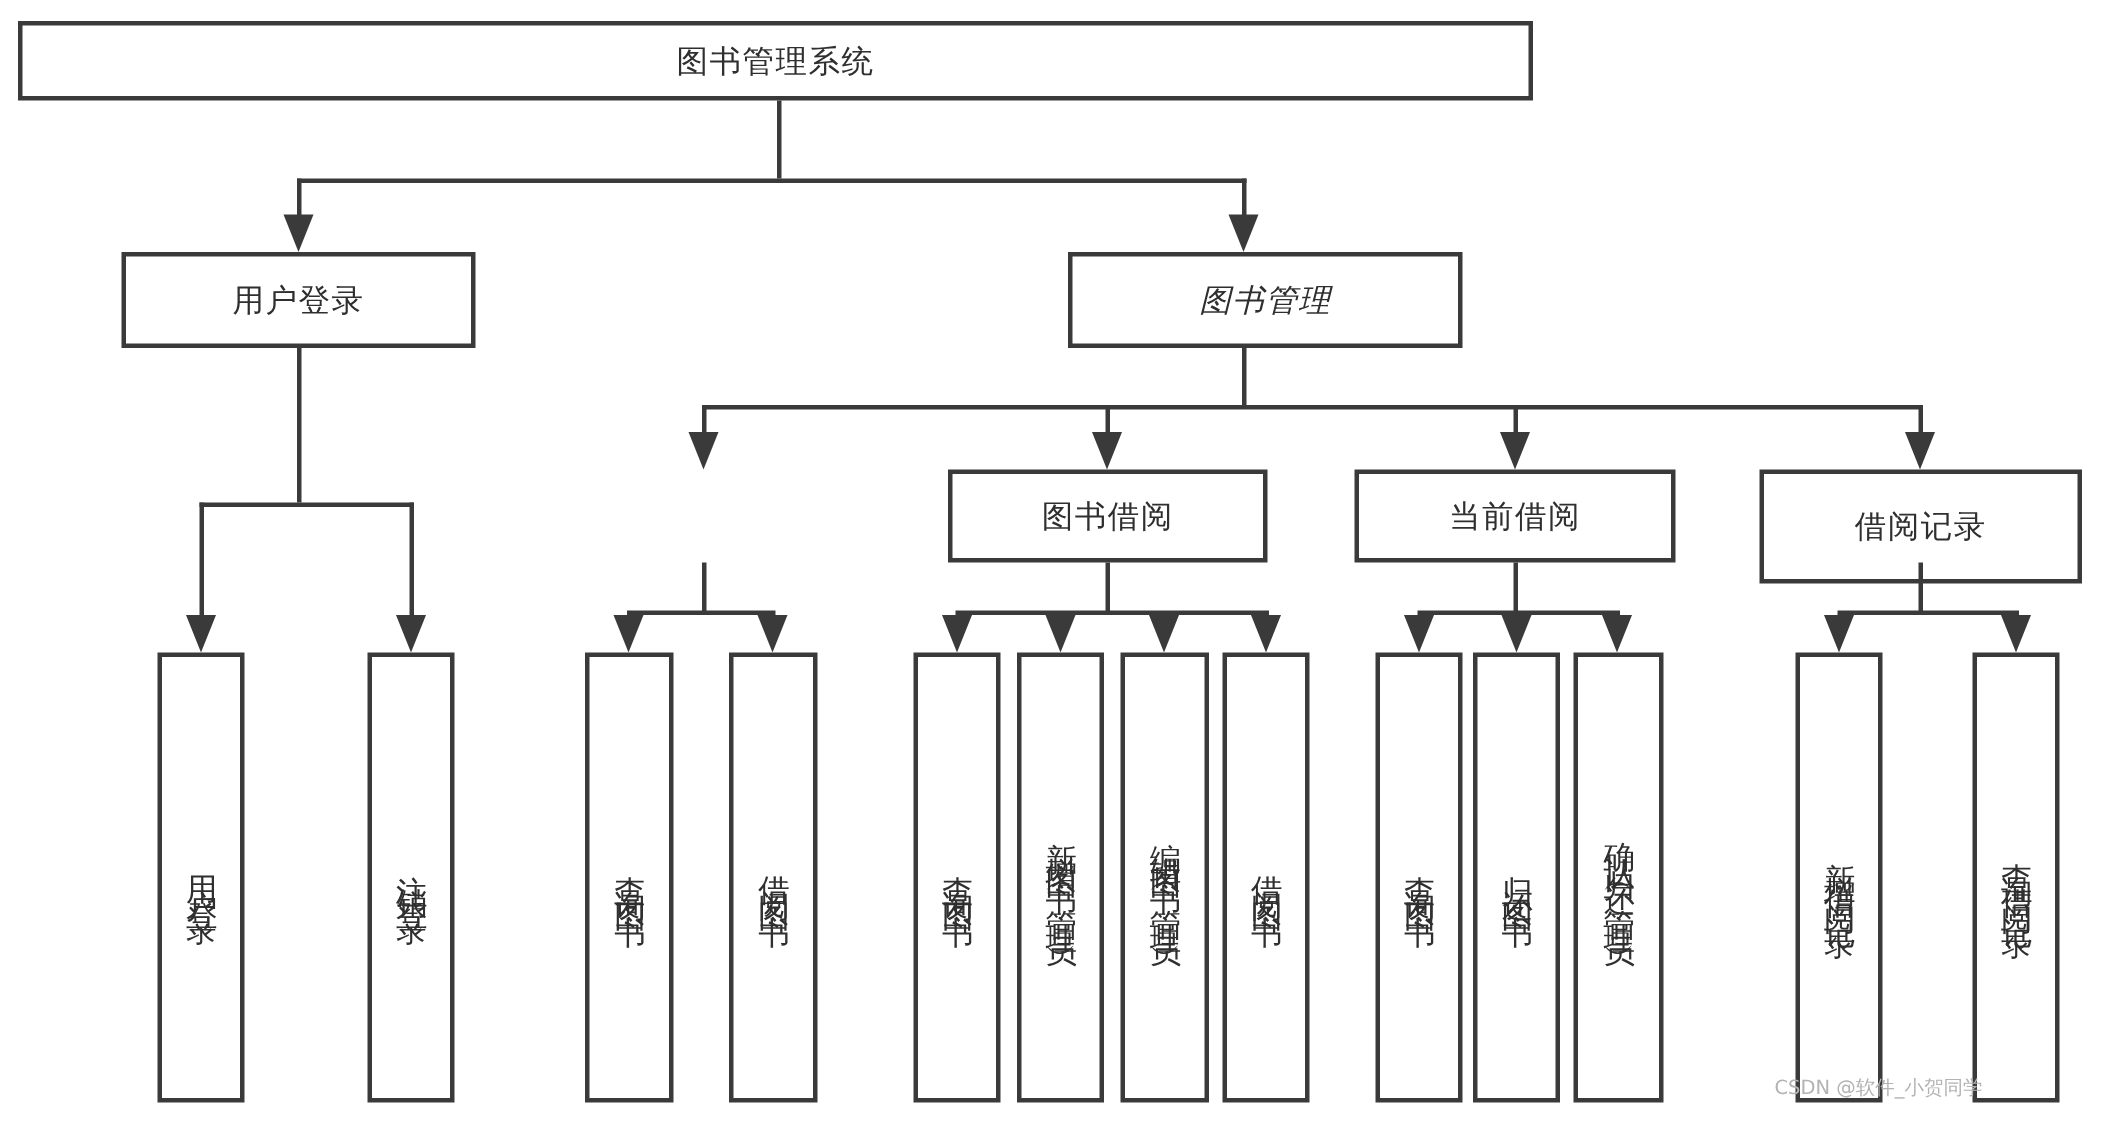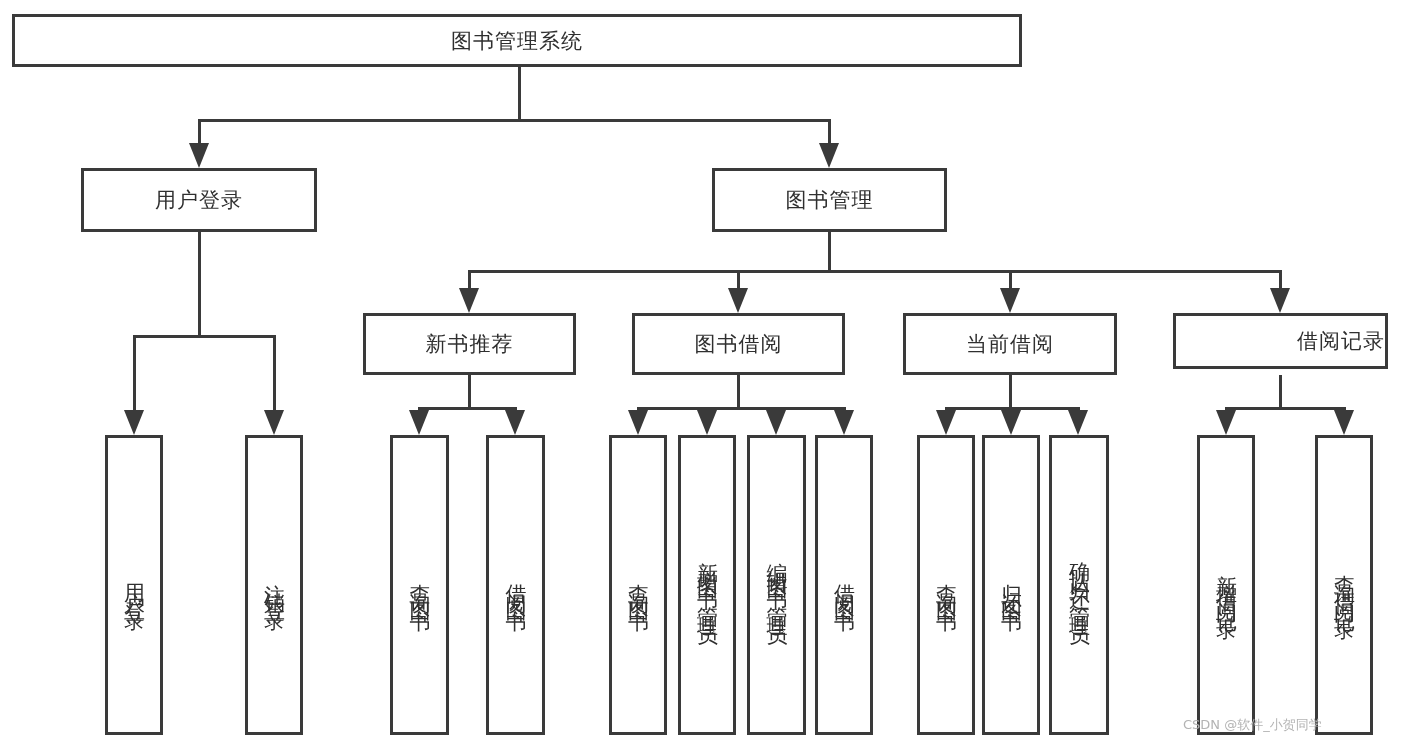--- a/index.html
+++ b/index.html
@@ -48,21 +48,21 @@
   <div class="ln" style="left:518px; top:67px;  width:3px;   height:52px;"></div>
   <div class="ln" style="left:198px; top:119px; width:633px; height:3px;"></div>
   <div class="ln" style="left:198px; top:119px; width:3px;   height:30px;"></div>
   <div class="ln" style="left:828px; top:119px; width:3px;   height:30px;"></div>
   <div class="arr" style="left:189px; top:143px;"></div>
   <div class="arr" style="left:819px; top:143px;"></div>
 
   <div class="box h" style="left:81px; top:168px; width:236px; height:64px;">
     <span>用户登录</span>
   </div>
-  <div class="box h" style="left:712px; top:168px; width:235px; height:64px;">
+  <div class="box h" style="left:712px; top:168px; width:263px; height:64px;font-style:italic;">
     <span>图书管理</span>
   </div>
 
   <div class="ln" style="left:198px; top:232px; width:3px;   height:103px;"></div>
   <div class="ln" style="left:133px; top:335px; width:143px; height:3px;"></div>
   <div class="ln" style="left:133px; top:335px; width:3px;   height:78px;"></div>
   <div class="ln" style="left:273px; top:335px; width:3px;   height:78px;"></div>
   <div class="arr" style="left:124px; top:410px;"></div>
   <div class="arr" style="left:264px; top:410px;"></div>
 
@@ -70,30 +70,27 @@
   <div class="ln" style="left:468px;  top:270px; width:814px; height:3px;"></div>
   <div class="ln" style="left:468px;  top:270px; width:3px;   height:22px;"></div>
   <div class="ln" style="left:737px;  top:270px; width:3px;   height:22px;"></div>
   <div class="ln" style="left:1009px; top:270px; width:3px;   height:22px;"></div>
   <div class="ln" style="left:1279px; top:270px; width:3px;   height:22px;"></div>
   <div class="arr" style="left:459px;  top:288px;"></div>
   <div class="arr" style="left:728px;  top:288px;"></div>
   <div class="arr" style="left:1000px; top:288px;"></div>
   <div class="arr" style="left:1270px; top:288px;"></div>
 
-  <div class="box h" style="left:363px; top:313px; width:213px; height:62px;">
-    <span>新书推荐</span>
-  </div>
   <div class="box h" style="left:632px; top:313px; width:213px; height:62px;">
     <span>图书借阅</span>
   </div>
   <div class="box h" style="left:903px; top:313px; width:214px; height:62px;">
     <span>当前借阅</span>
   </div>
-  <div class="box h" style="left:1173px; top:313px; width:215px; height:56px;justify-content:flex-end;">
+  <div class="box h" style="left:1173px; top:313px; width:215px; height:76px;">
     <span>借阅记录</span>
   </div>
 
   <div class="ln" style="left:468px; top:375px; width:3px;  height:34px;"></div>
   <div class="ln" style="left:418px; top:407px; width:99px; height:3px;"></div>
   <div class="arr" style="left:409px; top:410px;"></div>
   <div class="arr" style="left:505px; top:410px;"></div>
 
   <div class="ln" style="left:737px; top:375px; width:3px;   height:34px;"></div>
   <div class="ln" style="left:637px; top:407px; width:209px; height:3px;"></div>

